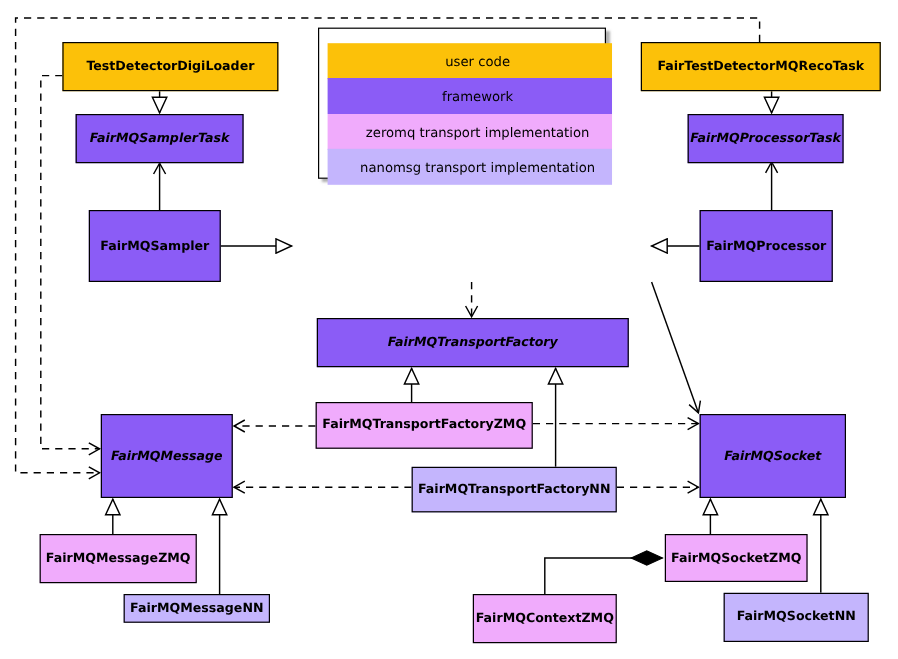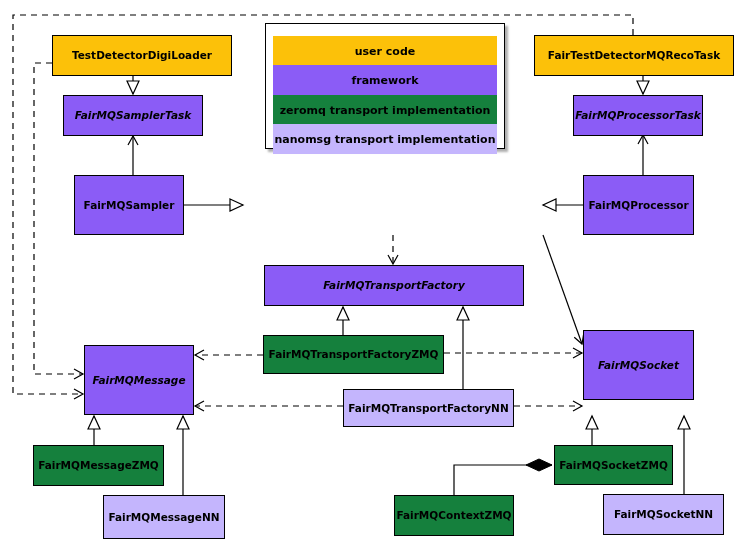--- a/index.html
+++ b/index.html
@@ -12,31 +12,31 @@
   .edge.dashed{stroke-dasharray:6 5;}
   .node{
     position:absolute;box-sizing:border-box;border:1px solid #000;
     display:flex;align-items:center;justify-content:center;
     font-size:10.5px;font-weight:bold;color:#000;text-align:right;
     white-space:nowrap;line-height:1;
   }
   .node.abstract{font-style:italic;}
   .c-yellow{background:#FCC109;}
   .c-blue{background:#8b5cf6;}
-  .c-red{background:#15803d;}
+  .c-red{background:#f0abfc;}
   .c-green{background:#c4b5fd;}
   .legend{
     position:absolute;left:265px;top:23px;width:240px;height:126px;
     background:#fff;border:1px solid #000;box-sizing:border-box;
     box-shadow:3px 3px 2px rgba(110,110,110,0.55);
   }
   .legend-item{
     position:absolute;left:7px;width:224px;height:30px;
     display:flex;align-items:center;justify-content:center;
-    font-size:11px;font-weight:bold;color:#000;white-space:nowrap;
+    font-size:11px;font-weight:normal;color:#000;white-space:nowrap;padding-left:13px;
   }
   .legend-item.li-0{top:12px;}
   .legend-item.li-1{top:41px;}
   .legend-item.li-2{top:71px;}
   .legend-item.li-3{top:100px;}
 </style>
 </head>
 <body>
 
 <div class="canvas">
@@ -80,23 +80,23 @@
   <div class="node c-yellow" style="left:52px;top:35px;width:180px;height:41px">TestDetectorDigiLoader</div>
   <div class="node c-yellow" style="left:534px;top:35px;width:200px;height:41px">FairTestDetectorMQRecoTask</div>
   <div class="node c-blue abstract" style="left:63px;top:95px;width:140px;height:41px">FairMQSamplerTask</div>
   <div class="node c-blue abstract" style="left:573px;top:95px;width:130px;height:41px">FairMQProcessorTask</div>
   <div class="node c-blue" style="left:74px;top:175px;width:110px;height:60px">FairMQSampler</div>
   <div class="node c-blue" style="left:583px;top:175px;width:111px;height:60px">FairMQProcessor</div>
   <div class="node c-blue abstract" style="left:264px;top:265px;width:260px;height:41px">FairMQTransportFactory</div>
   <div class="node c-red" style="left:263px;top:335px;width:181px;height:39px">FairMQTransportFactoryZMQ</div>
   <div class="node c-green" style="left:343px;top:389px;width:171px;height:38px">FairMQTransportFactoryNN</div>
   <div class="node c-blue abstract" style="left:84px;top:345px;width:110px;height:70px">FairMQMessage</div>
-  <div class="node c-blue abstract" style="left:583px;top:330px;width:111px;height:70px">FairMQSocket</div>
+  <div class="node c-blue abstract" style="left:583px;top:345px;width:122px;height:70px">FairMQSocket</div>
   <div class="node c-red" style="left:33px;top:445px;width:131px;height:41px">FairMQMessageZMQ</div>
-  <div class="node c-green" style="left:103px;top:495px;width:122px;height:44px">FairMQMessageNN</div>
+  <div class="node c-green" style="left:103px;top:495px;width:122px;height:24px">FairMQMessageNN</div>
   <div class="node c-red" style="left:554px;top:445px;width:119px;height:40px">FairMQSocketZMQ</div>
   <div class="node c-green" style="left:603px;top:494px;width:121px;height:41px">FairMQSocketNN</div>
   <div class="node c-red" style="left:394px;top:495px;width:120px;height:41px">FairMQContextZMQ</div>
 
   <div class="legend">
     <div class="legend-item li-0 c-yellow">user code</div>
     <div class="legend-item li-1 c-blue">framework</div>
     <div class="legend-item li-2 c-red">zeromq transport implementation</div>
     <div class="legend-item li-3 c-green">nanomsg transport implementation</div>
   </div>

